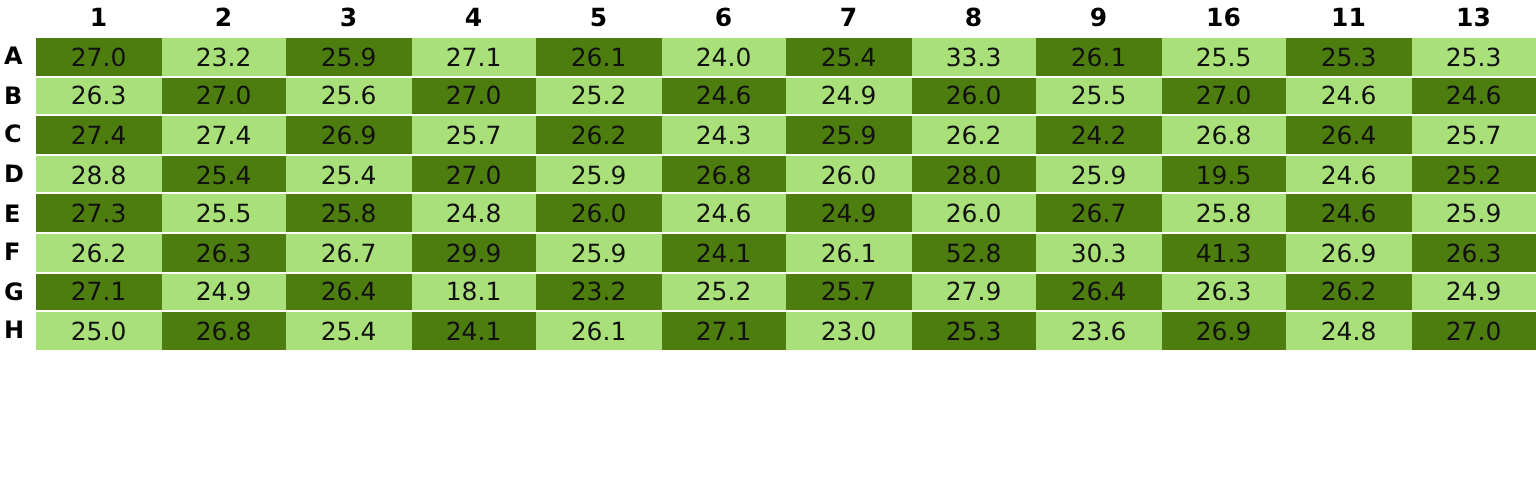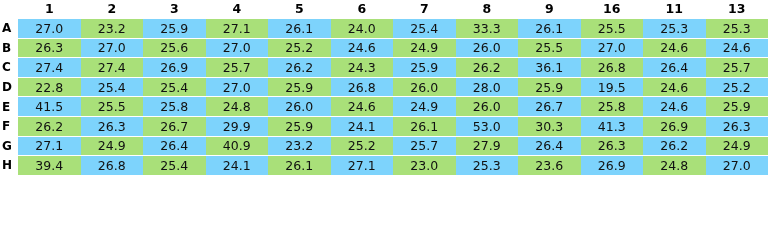--- a/index.html
+++ b/index.html
@@ -58,21 +58,21 @@
     font-size: 12.5px;
     font-weight: normal;
     color: #111111;
     text-align: center;
     vertical-align: middle;
     border-top: 1px solid #ffffff;
     box-sizing: border-box;
   }
 
   
-  td.shade-light { background: #7dd3fc; }
+  td.shade-light { background: #4d7c0f; }
   td.shade-mid   { background: #a9e079; }
 </style>
 </head>
 <body>
 
 <table id="grid-table">
   <colgroup>
     <col class="label-col">
     <col class="data-col">
       <col class="data-col">
@@ -138,43 +138,43 @@
       <tr>
         <th class="row-label">C</th>
         <td class="data-cell shade-light">27.4</td>
         <td class="data-cell shade-mid">27.4</td>
         <td class="data-cell shade-light">26.9</td>
         <td class="data-cell shade-mid">25.7</td>
         <td class="data-cell shade-light">26.2</td>
         <td class="data-cell shade-mid">24.3</td>
         <td class="data-cell shade-light">25.9</td>
         <td class="data-cell shade-mid">26.2</td>
-        <td class="data-cell shade-light">36.1</td>
+        <td class="data-cell shade-light">24.2</td>
         <td class="data-cell shade-mid">26.8</td>
         <td class="data-cell shade-light">26.4</td>
         <td class="data-cell shade-mid">25.7</td>
       </tr>
       <tr>
         <th class="row-label">D</th>
-        <td class="data-cell shade-mid">22.8</td>
+        <td class="data-cell shade-mid">28.8</td>
         <td class="data-cell shade-light">25.4</td>
         <td class="data-cell shade-mid">25.4</td>
         <td class="data-cell shade-light">27.0</td>
         <td class="data-cell shade-mid">25.9</td>
         <td class="data-cell shade-light">26.8</td>
         <td class="data-cell shade-mid">26.0</td>
         <td class="data-cell shade-light">28.0</td>
         <td class="data-cell shade-mid">25.9</td>
         <td class="data-cell shade-light">19.5</td>
         <td class="data-cell shade-mid">24.6</td>
         <td class="data-cell shade-light">25.2</td>
       </tr>
       <tr>
         <th class="row-label">E</th>
-        <td class="data-cell shade-light">41.5</td>
+        <td class="data-cell shade-light">27.3</td>
         <td class="data-cell shade-mid">25.5</td>
         <td class="data-cell shade-light">25.8</td>
         <td class="data-cell shade-mid">24.8</td>
         <td class="data-cell shade-light">26.0</td>
         <td class="data-cell shade-mid">24.6</td>
         <td class="data-cell shade-light">24.9</td>
         <td class="data-cell shade-mid">26.0</td>
         <td class="data-cell shade-light">26.7</td>
         <td class="data-cell shade-mid">25.8</td>
         <td class="data-cell shade-light">24.6</td>
@@ -182,44 +182,44 @@
       </tr>
       <tr>
         <th class="row-label">F</th>
         <td class="data-cell shade-mid">26.2</td>
         <td class="data-cell shade-light">26.3</td>
         <td class="data-cell shade-mid">26.7</td>
         <td class="data-cell shade-light">29.9</td>
         <td class="data-cell shade-mid">25.9</td>
         <td class="data-cell shade-light">24.1</td>
         <td class="data-cell shade-mid">26.1</td>
-        <td class="data-cell shade-light">53.0</td>
+        <td class="data-cell shade-light">52.8</td>
         <td class="data-cell shade-mid">30.3</td>
         <td class="data-cell shade-light">41.3</td>
         <td class="data-cell shade-mid">26.9</td>
         <td class="data-cell shade-light">26.3</td>
       </tr>
       <tr>
         <th class="row-label">G</th>
         <td class="data-cell shade-light">27.1</td>
         <td class="data-cell shade-mid">24.9</td>
         <td class="data-cell shade-light">26.4</td>
-        <td class="data-cell shade-mid">40.9</td>
+        <td class="data-cell shade-mid">18.1</td>
         <td class="data-cell shade-light">23.2</td>
         <td class="data-cell shade-mid">25.2</td>
         <td class="data-cell shade-light">25.7</td>
         <td class="data-cell shade-mid">27.9</td>
         <td class="data-cell shade-light">26.4</td>
         <td class="data-cell shade-mid">26.3</td>
         <td class="data-cell shade-light">26.2</td>
         <td class="data-cell shade-mid">24.9</td>
       </tr>
       <tr>
         <th class="row-label">H</th>
-        <td class="data-cell shade-mid">39.4</td>
+        <td class="data-cell shade-mid">25.0</td>
         <td class="data-cell shade-light">26.8</td>
         <td class="data-cell shade-mid">25.4</td>
         <td class="data-cell shade-light">24.1</td>
         <td class="data-cell shade-mid">26.1</td>
         <td class="data-cell shade-light">27.1</td>
         <td class="data-cell shade-mid">23.0</td>
         <td class="data-cell shade-light">25.3</td>
         <td class="data-cell shade-mid">23.6</td>
         <td class="data-cell shade-light">26.9</td>
         <td class="data-cell shade-mid">24.8</td>

